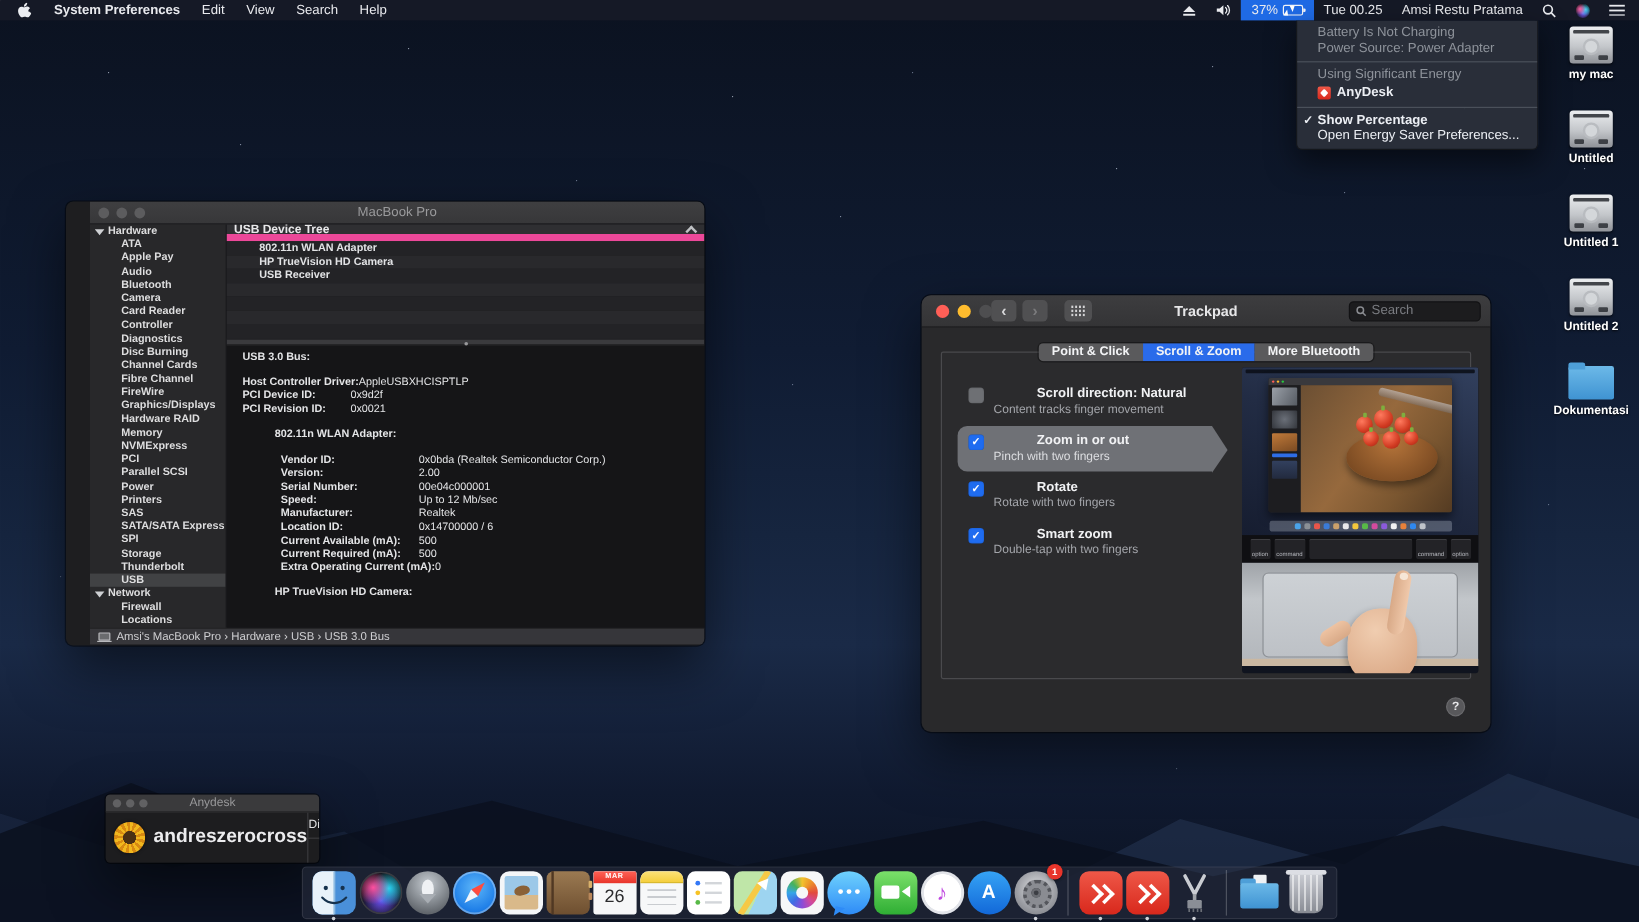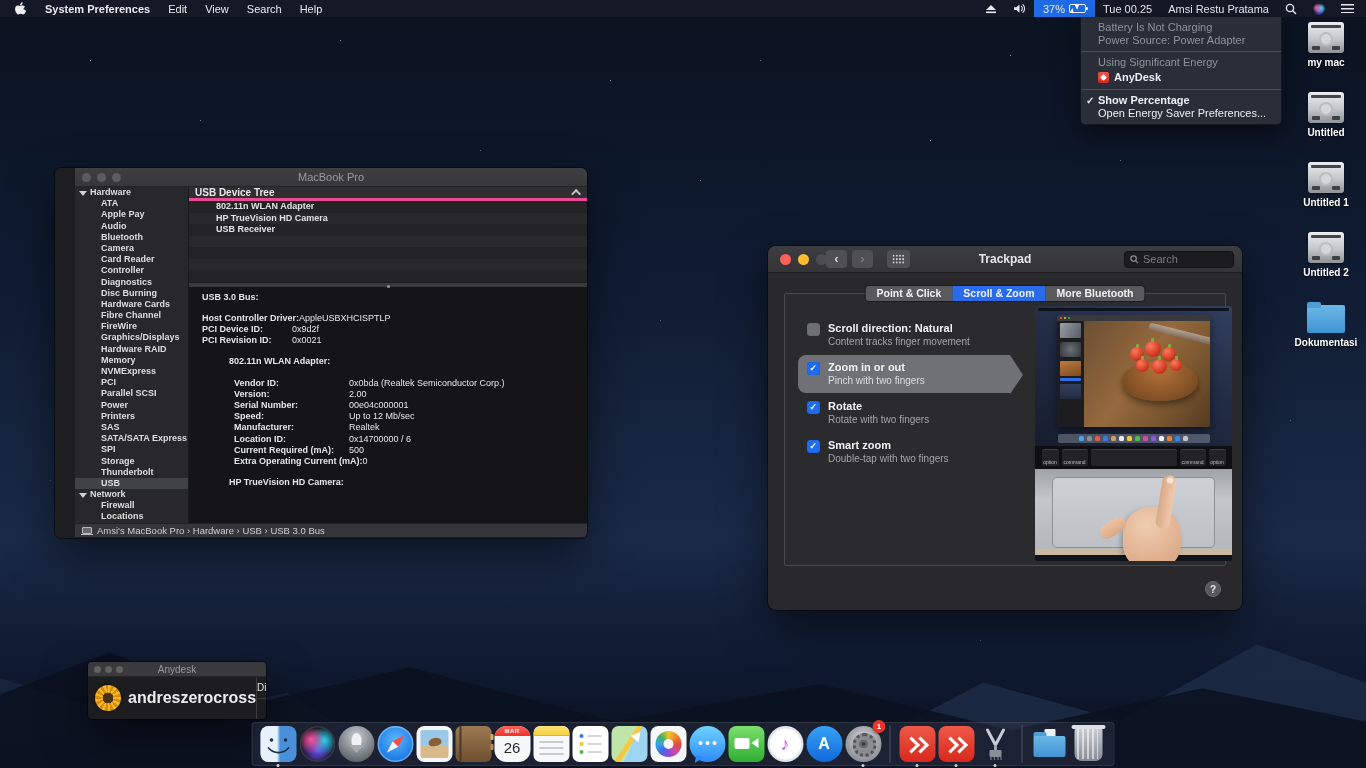--- a/index.html
+++ b/index.html
@@ -85,21 +85,21 @@
   .si-title .tls{position:absolute;left:7px;top:5px;display:flex;gap:6px;}
   .si-title .tl{width:9px;height:9px;background:#5c5c5e;}
   .si-title .t{font-size:11px;color:#9a9a9c;}
   .si-body{display:flex;height:336px;}
   .si-side{width:114px;background:#28282a;border-right:1px solid #1a1a1c;overflow:hidden;}
   .sb-item{height:11.2px;line-height:11.2px;font-size:9px;font-weight:bold;color:#dededf;padding-left:26px;position:relative;white-space:nowrap;}
   .sb-item.root{padding-left:15px;}
   .sb-item.root::before{content:'';position:absolute;left:4px;top:3.5px;border-left:4px solid transparent;border-right:4px solid transparent;border-top:5px solid #cfd1d4;}
   .sb-item.sel{background:#414244;}
   .si-main{flex:1;display:flex;flex-direction:column;background:#1c1c1e;}
-  .tree-head{height:14px;background:#2f2f32;border-bottom:3px solid #ec4899;display:flex;align-items:center;padding:0 6px;}
+  .tree-head{height:14px;background:#2f2f32;border-bottom:6px solid #ec4899;display:flex;align-items:center;padding:0 6px;}
   .tree-head .t{font-size:10px;font-weight:bold;color:#e8e8ea;flex:1;}
   .tree-head .caret{width:7px;height:7px;border-left:2px solid #bfc1c4;border-top:2px solid #bfc1c4;transform:rotate(45deg) translateY(2px);}
   .tr-row{height:11.5px;line-height:11.5px;font-size:9px;font-weight:bold;color:#e2e3e5;padding-left:27px;position:relative;white-space:nowrap;}
   .tr-row:nth-child(odd){background:#232326;}
   .tr-row:nth-child(even){background:#29292c;}
   .tr-row.exp{padding-left:16px;}
   .tr-row.exp::before{content:'';position:absolute;left:5px;top:3.5px;border-left:4px solid transparent;border-right:4px solid transparent;border-top:5px solid #d4d5d7;}
   .tr-row.sel{background:#4a4b4e;}
   .splitter{height:6px;background:#3a3a3d;border-top:1px solid #1c1c1e;border-bottom:1px solid #161618;position:relative;}
   .splitter::after{content:'';position:absolute;left:50%;top:2px;width:3px;height:3px;margin-left:-1.5px;border-radius:50%;background:#98989b;}
@@ -137,21 +137,21 @@
   .groupbox{position:absolute;left:16px;top:47px;width:442px;height:273px;border:1px solid #4a4a4d;border-radius:2px;background:#2b2b2d;}
   .tabs{position:absolute;top:-8px;left:50%;transform:translateX(-50%);display:flex;z-index:2;border-radius:4px;overflow:hidden;box-shadow:0 0 0 1px rgba(0,0,0,.35);}
   .tab{height:15px;line-height:15px;padding:0 11px;font-size:10.5px;font-weight:bold;color:#f2f3f5;background:#5a5a5c;white-space:nowrap;}
   .tab.sel{background:#2a6bea;}
   .opts{position:absolute;left:13px;top:22px;width:230px;}
   .opt{position:relative;display:flex;align-items:flex-start;padding:6px 0 6px 9px;margin-bottom:1px;}
   .opt .cb{flex:0 0 auto;width:13px;height:13px;border-radius:3px;background:#6e7074;margin-top:1px;box-shadow:inset 0 0 1px rgba(0,0,0,.4);}
   .opt.on .cb{background:#1f6cf0;position:relative;}
   .opt.on .cb::after{content:'✓';position:absolute;left:2.5px;top:0.5px;font-size:9px;font-weight:bold;color:#fff;}
   .opt .txt{margin-left:8px;}
-  .opt .t1{font-size:11px;font-weight:bold;color:#f1f2f4;line-height:13px;}
+  .opt .t1{font-size:11px;font-weight:bold;color:#f1f2f4;line-height:13px;margin-left:36px;}
   .opt .t2{font-size:10px;color:#a3a5aa;line-height:12px;margin-top:1px;}
   .opt.hl{background:#6f7176;border-radius:8px 0 0 8px;width:212px;}
   .opt.hl::after{content:'';position:absolute;right:-13px;top:0;border-top:20px solid transparent;border-bottom:19px solid transparent;border-left:13px solid #6f7176;}
   .opt.hl .t2{color:#dcdde0;}
   .help{position:absolute;right:21px;bottom:13px;width:16px;height:16px;border-radius:50%;background:#58585b;border:1px solid #6a6a6d;
     color:#e8e8ea;font-size:10px;font-weight:bold;text-align:center;line-height:15px;}
 
   
   .video{position:absolute;left:250px;top:12px;width:197px;height:255px;border-radius:2px;overflow:hidden;background:#10141f;}
   .v-screen{position:absolute;left:0;top:0;width:100%;height:140px;
@@ -231,21 +231,21 @@
   .ic-safari{border-radius:50%;background:radial-gradient(circle at 50% 38%,#5db6f8,#1f7fe8 66%,#1363bd);box-shadow:inset 0 0 0 1.5px rgba(240,246,252,.35);}
   .ic-safari .needle{position:absolute;left:50%;top:50%;width:8px;height:24px;margin:-12px 0 0 -4px;transform:rotate(45deg);}
   .ic-safari .needle::before{content:'';position:absolute;top:0;left:0;border-left:4px solid transparent;border-right:4px solid transparent;border-bottom:12px solid #ff4b3e;}
   .ic-safari .needle::after{content:'';position:absolute;bottom:0;left:0;border-left:4px solid transparent;border-right:4px solid transparent;border-top:12px solid #f2f5f9;}
   .ic-preview{background:#f4f6f8;}
   .ic-preview::before{content:'';position:absolute;inset:4px;border-radius:2px;background:linear-gradient(180deg,#9cc8e8 58%,#d9b98a 58%);}
   .ic-preview::after{content:'';position:absolute;left:12px;top:12px;width:13px;height:8px;border-radius:50% 50% 40% 40%;background:#8a6137;transform:rotate(-12deg);}
   .ic-contacts{border-radius:6px;background:linear-gradient(180deg,#9b7a52,#6e4f30);}
   .ic-contacts::before{content:'';position:absolute;left:4px;top:0;bottom:0;width:2px;background:#503823;}
   .ic-contacts::after{content:'';position:absolute;right:-2px;top:8px;width:3px;height:6px;border-radius:1px;background:#d8b06a;box-shadow:0 10px 0 #b9875a;}
-  .ic-calendar{border-radius:12px;background:#f6f7f8;overflow:hidden;}
+  .ic-calendar{border-radius:2px;background:#f6f7f8;overflow:hidden;}
   .cal-top{height:10px;background:linear-gradient(#ff6256,#e8352b);color:#fff;font-size:6px;font-weight:bold;text-align:center;line-height:10px;letter-spacing:.5px;}
   .cal-day{font-size:15px;color:#2b2b2d;text-align:center;line-height:24px;}
   .ic-notes{border-radius:7px;background:#f7f8f9;overflow:hidden;}
   .ic-notes::before{content:'';position:absolute;left:0;top:0;right:0;height:9px;background:linear-gradient(#fbe27a,#f5cf3e);border-bottom:1px solid #d9b92e;}
   .ic-notes::after{content:'';position:absolute;left:6px;right:6px;top:15px;height:16px;
     background:repeating-linear-gradient(180deg,#c9ccd0 0 1.5px,transparent 1.5px 6px);}
   .ic-reminders{border-radius:7px;background:#fff;}
   .ic-reminders::before{content:'';position:absolute;left:7px;top:8px;width:4px;height:4px;border-radius:50%;background:#3478f6;
     box-shadow:0 8px 0 #f7c325,0 16px 0 #58b947;}
   .ic-reminders::after{content:'';position:absolute;left:15px;top:9px;width:14px;height:2px;background:#d3d6da;box-shadow:0 8px 0 #d3d6da,0 16px 0 #d3d6da;}
@@ -359,21 +359,21 @@
         <div class="sb-item">
         <span>Controller</span>
       </div>
         <div class="sb-item">
         <span>Diagnostics</span>
       </div>
         <div class="sb-item">
         <span>Disc Burning</span>
       </div>
         <div class="sb-item">
-        <span>Hardware Cards</span>
+        <span>Channel Cards</span>
       </div>
         <div class="sb-item">
         <span>Fibre Channel</span>
       </div>
         <div class="sb-item">
         <span>FireWire</span>
       </div>
         <div class="sb-item">
         <span>Graphics/Displays</span>
       </div>
@@ -481,20 +481,23 @@
           <span class="lbl">Serial Number:</span><span class="val">00e04c000001</span>
         </div>
           <div class="detail sub">
           <span class="lbl">Speed:</span><span class="val">Up to 12 Mb/sec</span>
         </div>
           <div class="detail sub">
           <span class="lbl">Manufacturer:</span><span class="val">Realtek</span>
         </div>
           <div class="detail sub">
           <span class="lbl">Location ID:</span><span class="val">0x14700000 / 6</span>
+        </div>
+          <div class="detail sub">
+          <span class="lbl">Current Available (mA):</span><span class="val">500</span>
         </div>
           <div class="detail sub">
           <span class="lbl">Current Required (mA):</span><span class="val">500</span>
         </div>
           <div class="detail sub">
           <span class="lbl">Extra Operating Current (mA):</span><span class="val">0</span>
         </div>
           <div class="detail head sub">
           <span class="lbl">HP TrueVision HD Camera:</span><span class="val"></span>
         </div>

